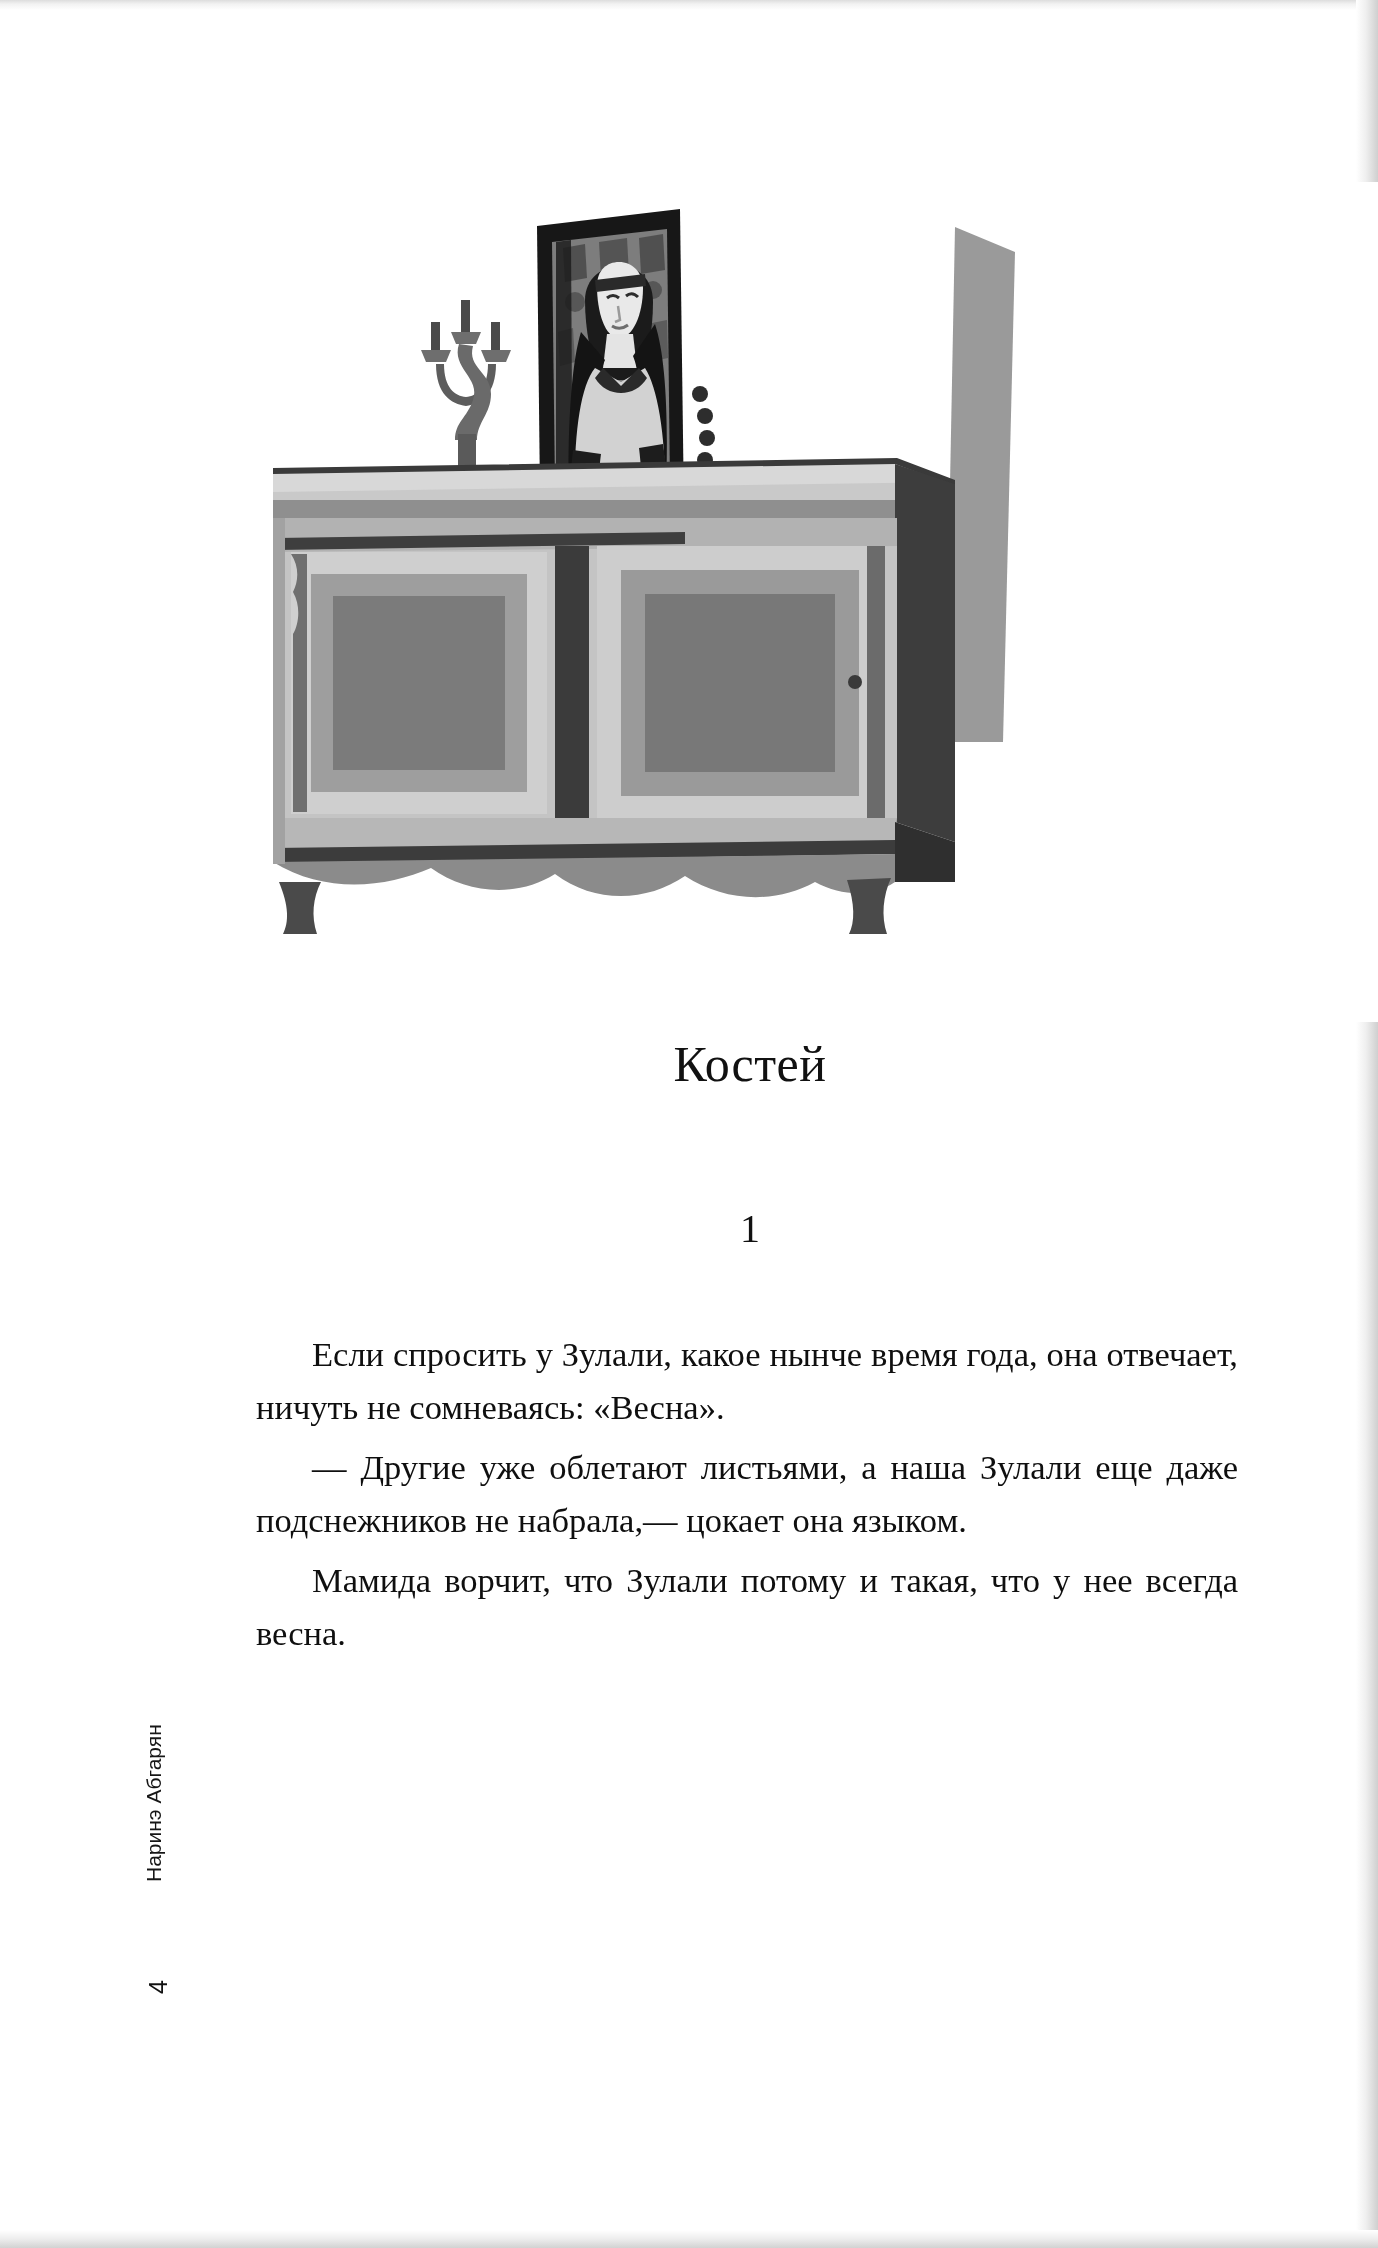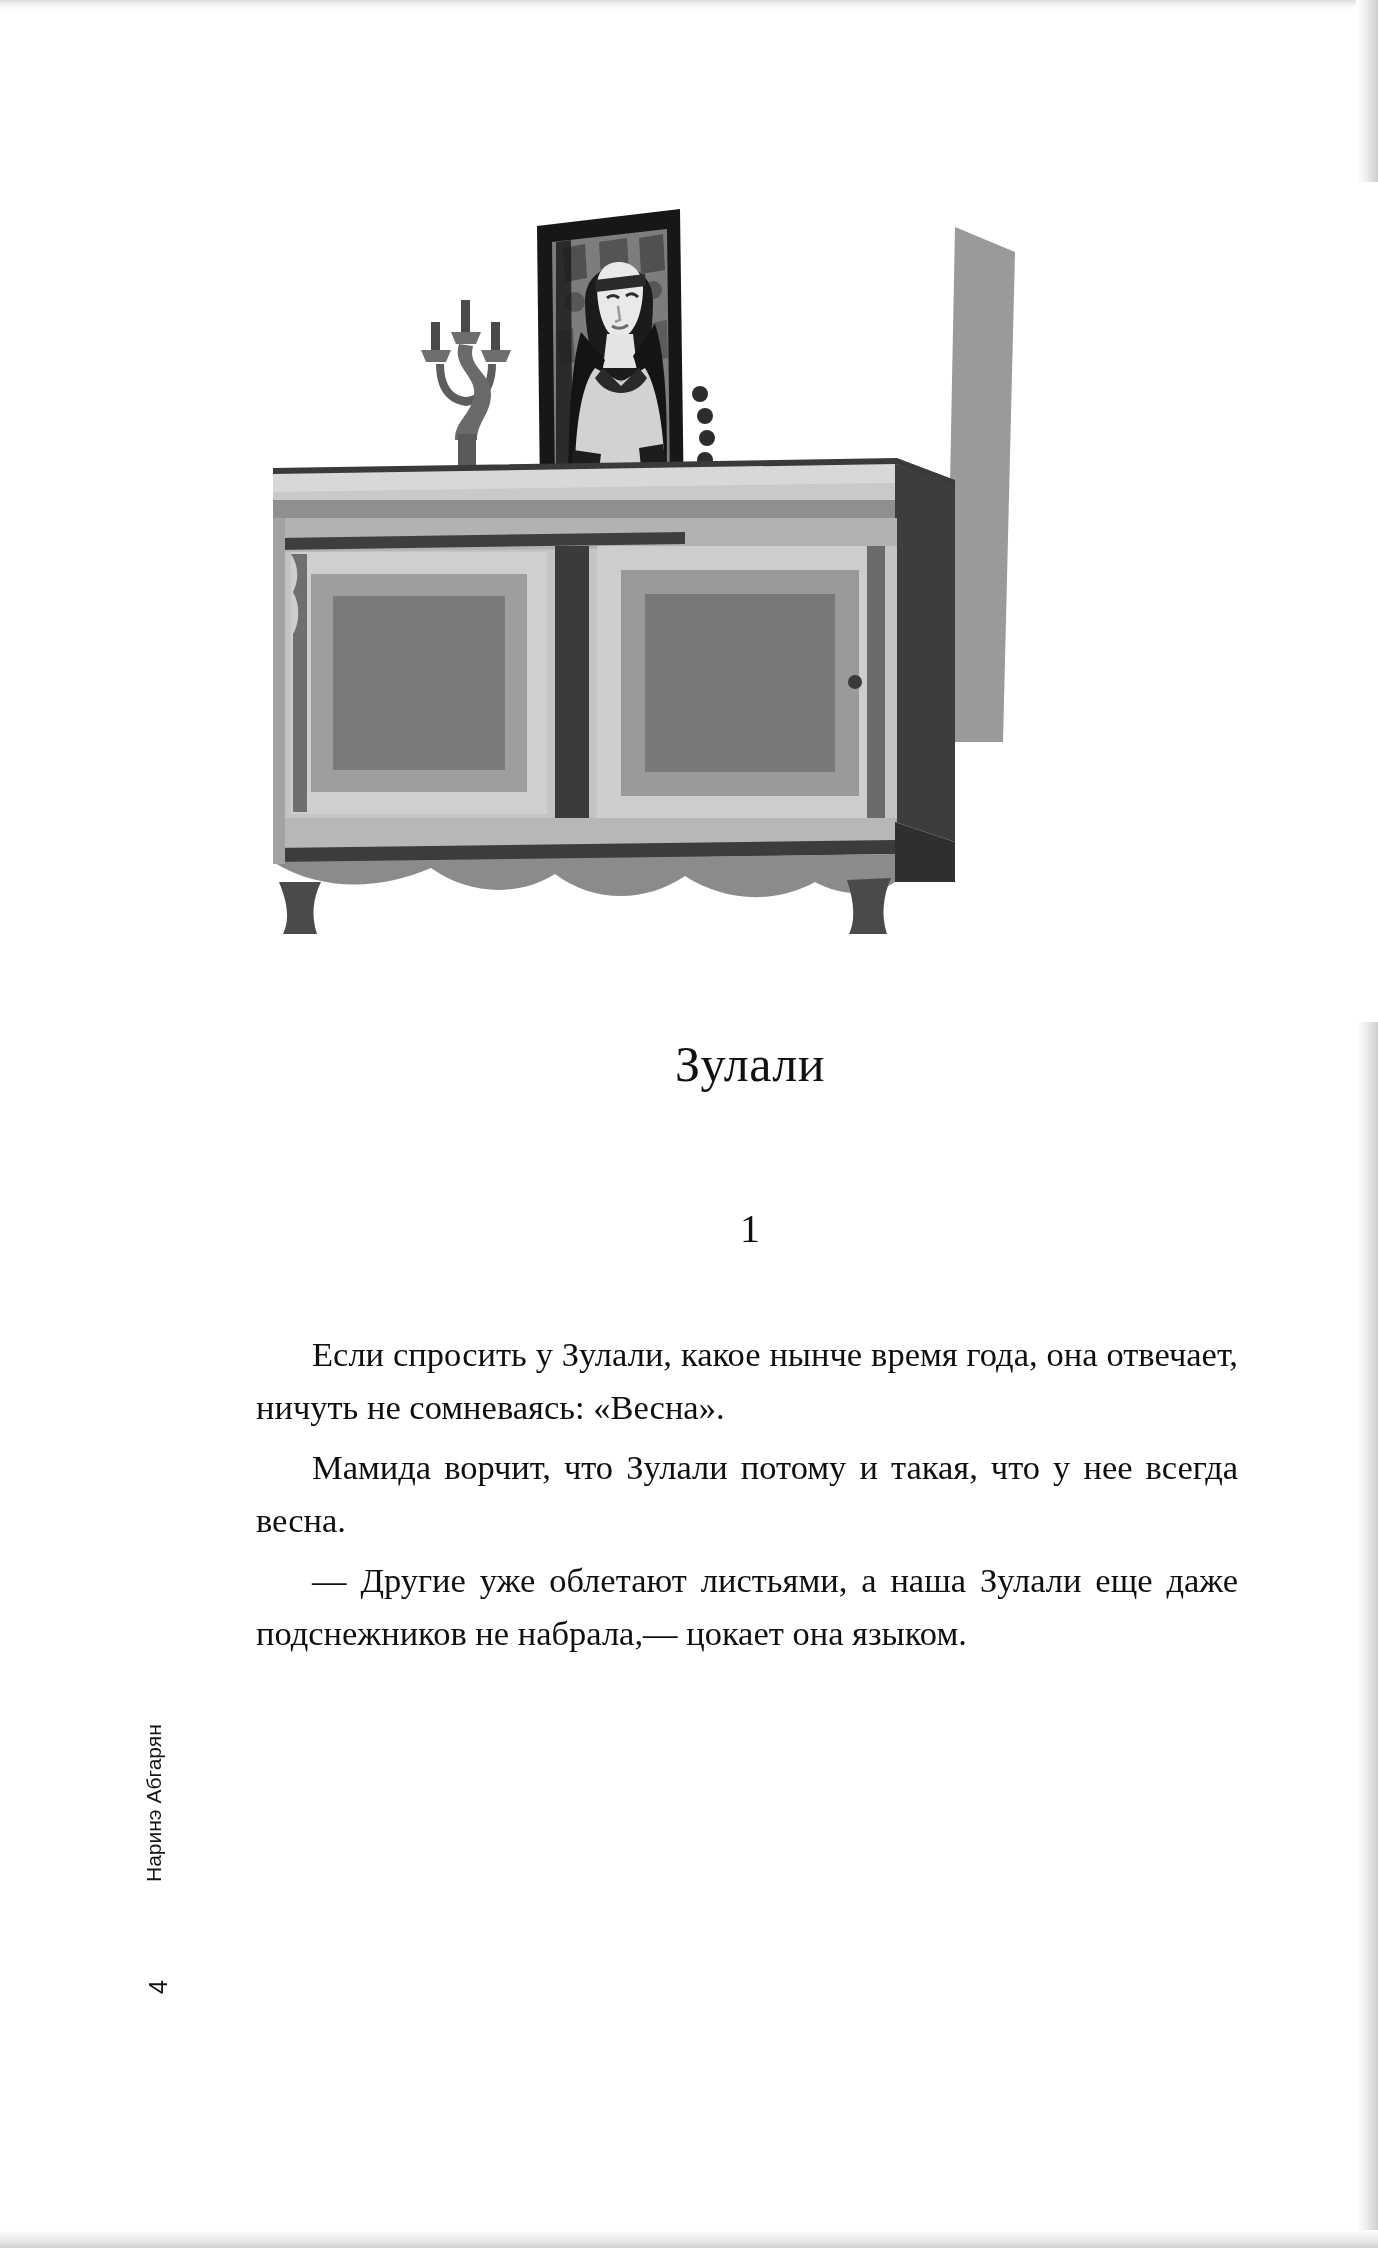--- a/index.html
+++ b/index.html
@@ -285,28 +285,28 @@
         <path d="M24 700 C34 724 34 740 28 752 L62 752 C56 734 58 716 66 700 Z" fill="#4a4a4a"></path>
         <path d="M592 698 C600 722 600 740 594 752 L632 752 C626 734 628 714 636 696 Z" fill="#4a4a4a"></path>
 
         <path d="M640 640 L700 660 L700 700 L640 700 Z" fill="#2f2f2f"></path>
 
         <rect x="18" y="336" width="12" height="346" fill="#a2a2a2"></rect>
       </g>
     </svg>
   </div>
 
-  <div id="story-title">Зулали</div>
+  <div id="story-title">Костей</div>
 
   <div id="chapter-number">1</div>
 
   <div id="body-text">
     <p>Если спросить у Зулали, какое нынче время года, она отвечает, ничуть не сомневаясь: «Весна».</p>
+    <p>— Другие уже облетают листьями, а наша Зулали еще даже подснежников не набрала,— цокает она языком.</p>
     <p>Мамида ворчит, что Зулали потому и такая, что у нее всегда весна.</p>
-    <p>— Другие уже облетают листьями, а наша Зулали еще даже подснежников не набрала,— цокает она языком.</p>
   </div>
 
   <div id="running-head">
     <div class="vtext-inner">Наринэ Абгарян</div>
   </div>
 
   <div id="folio">
     <div class="vnum">4</div>
   </div>
 

